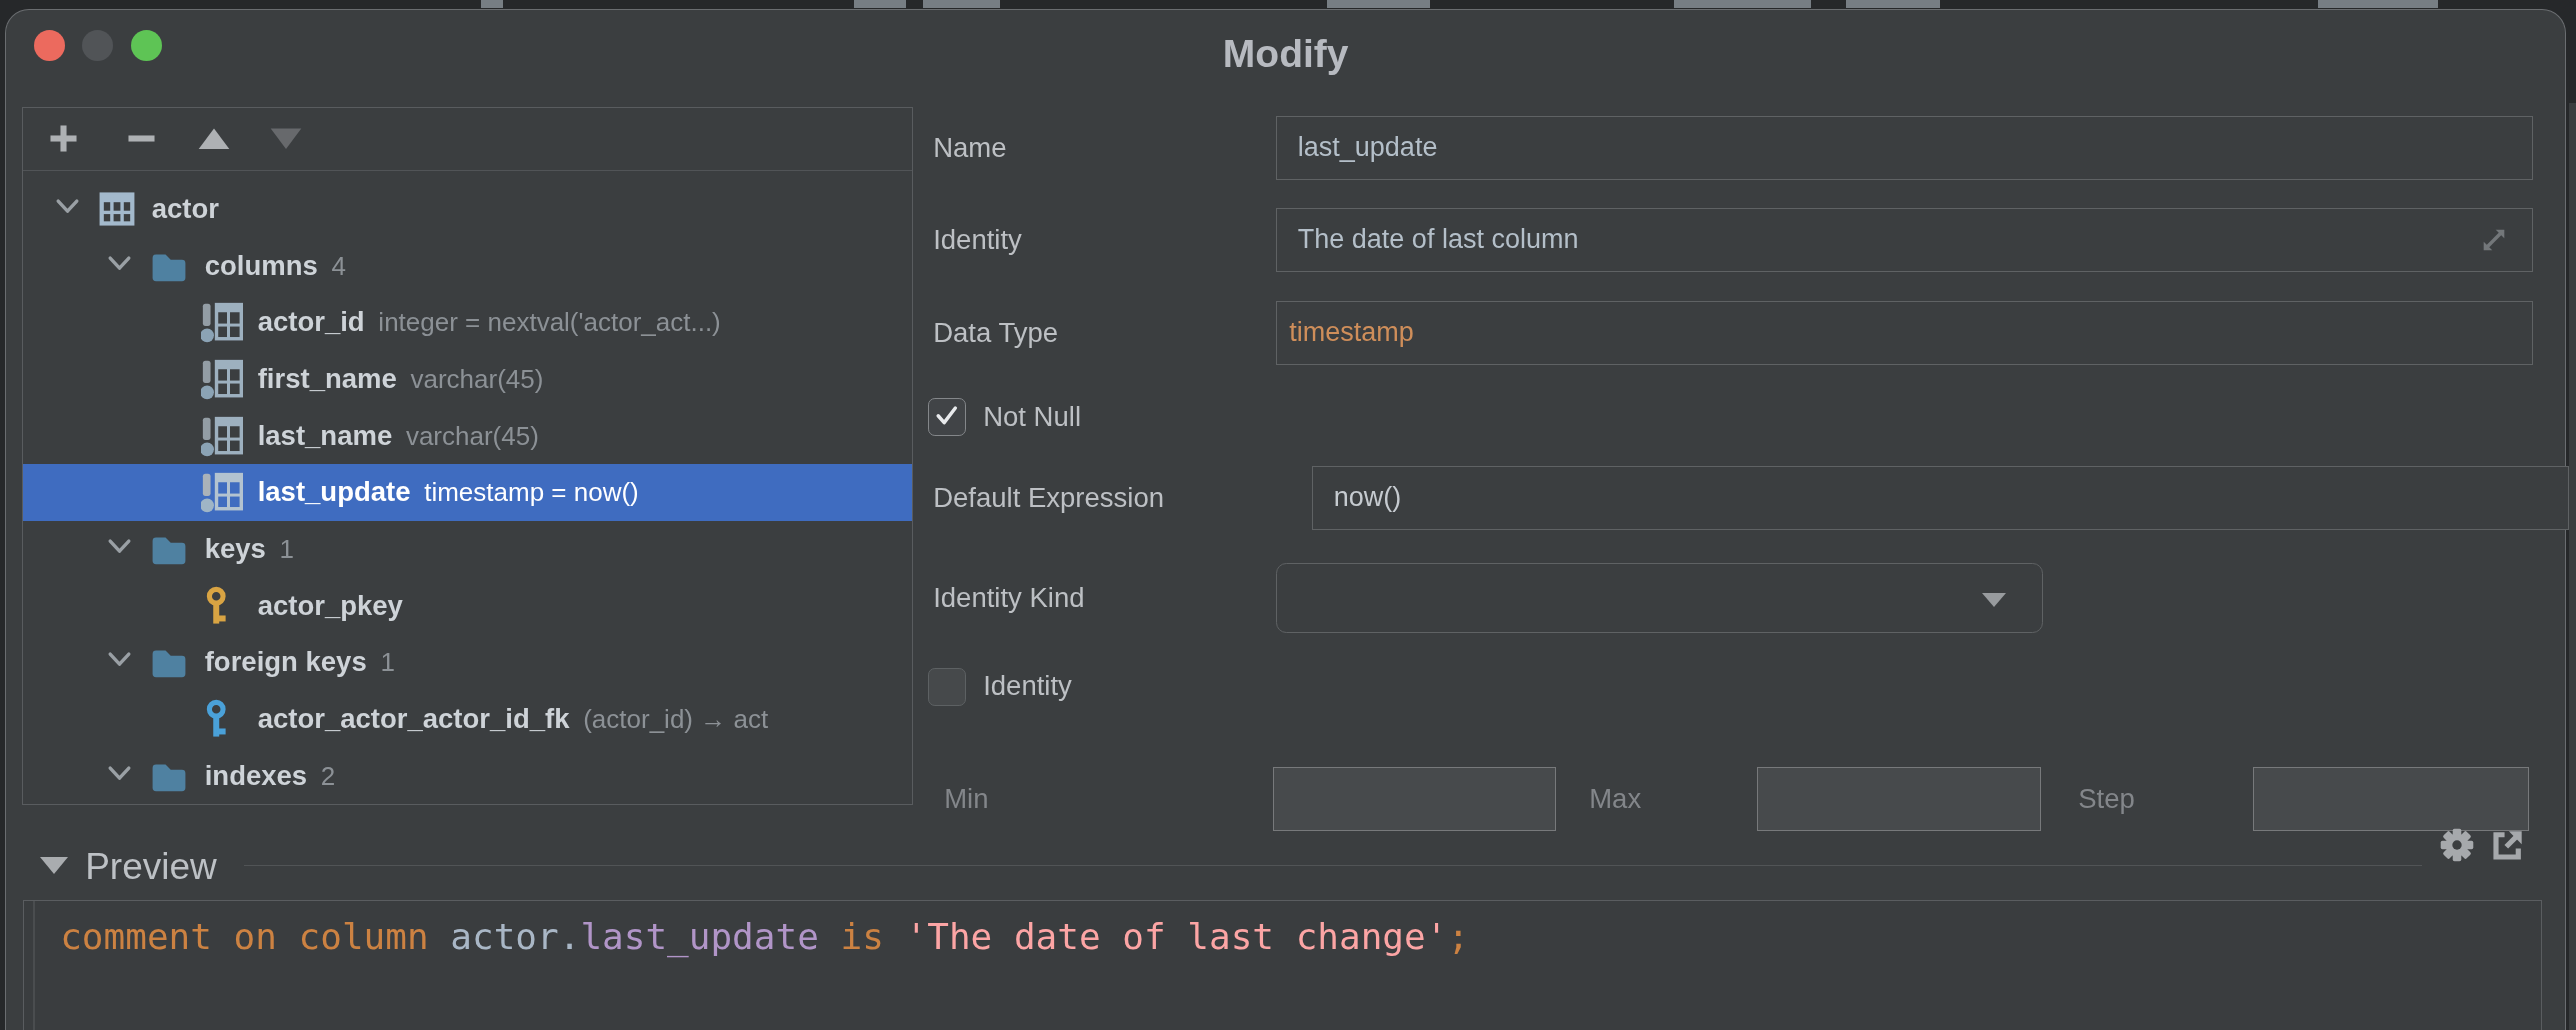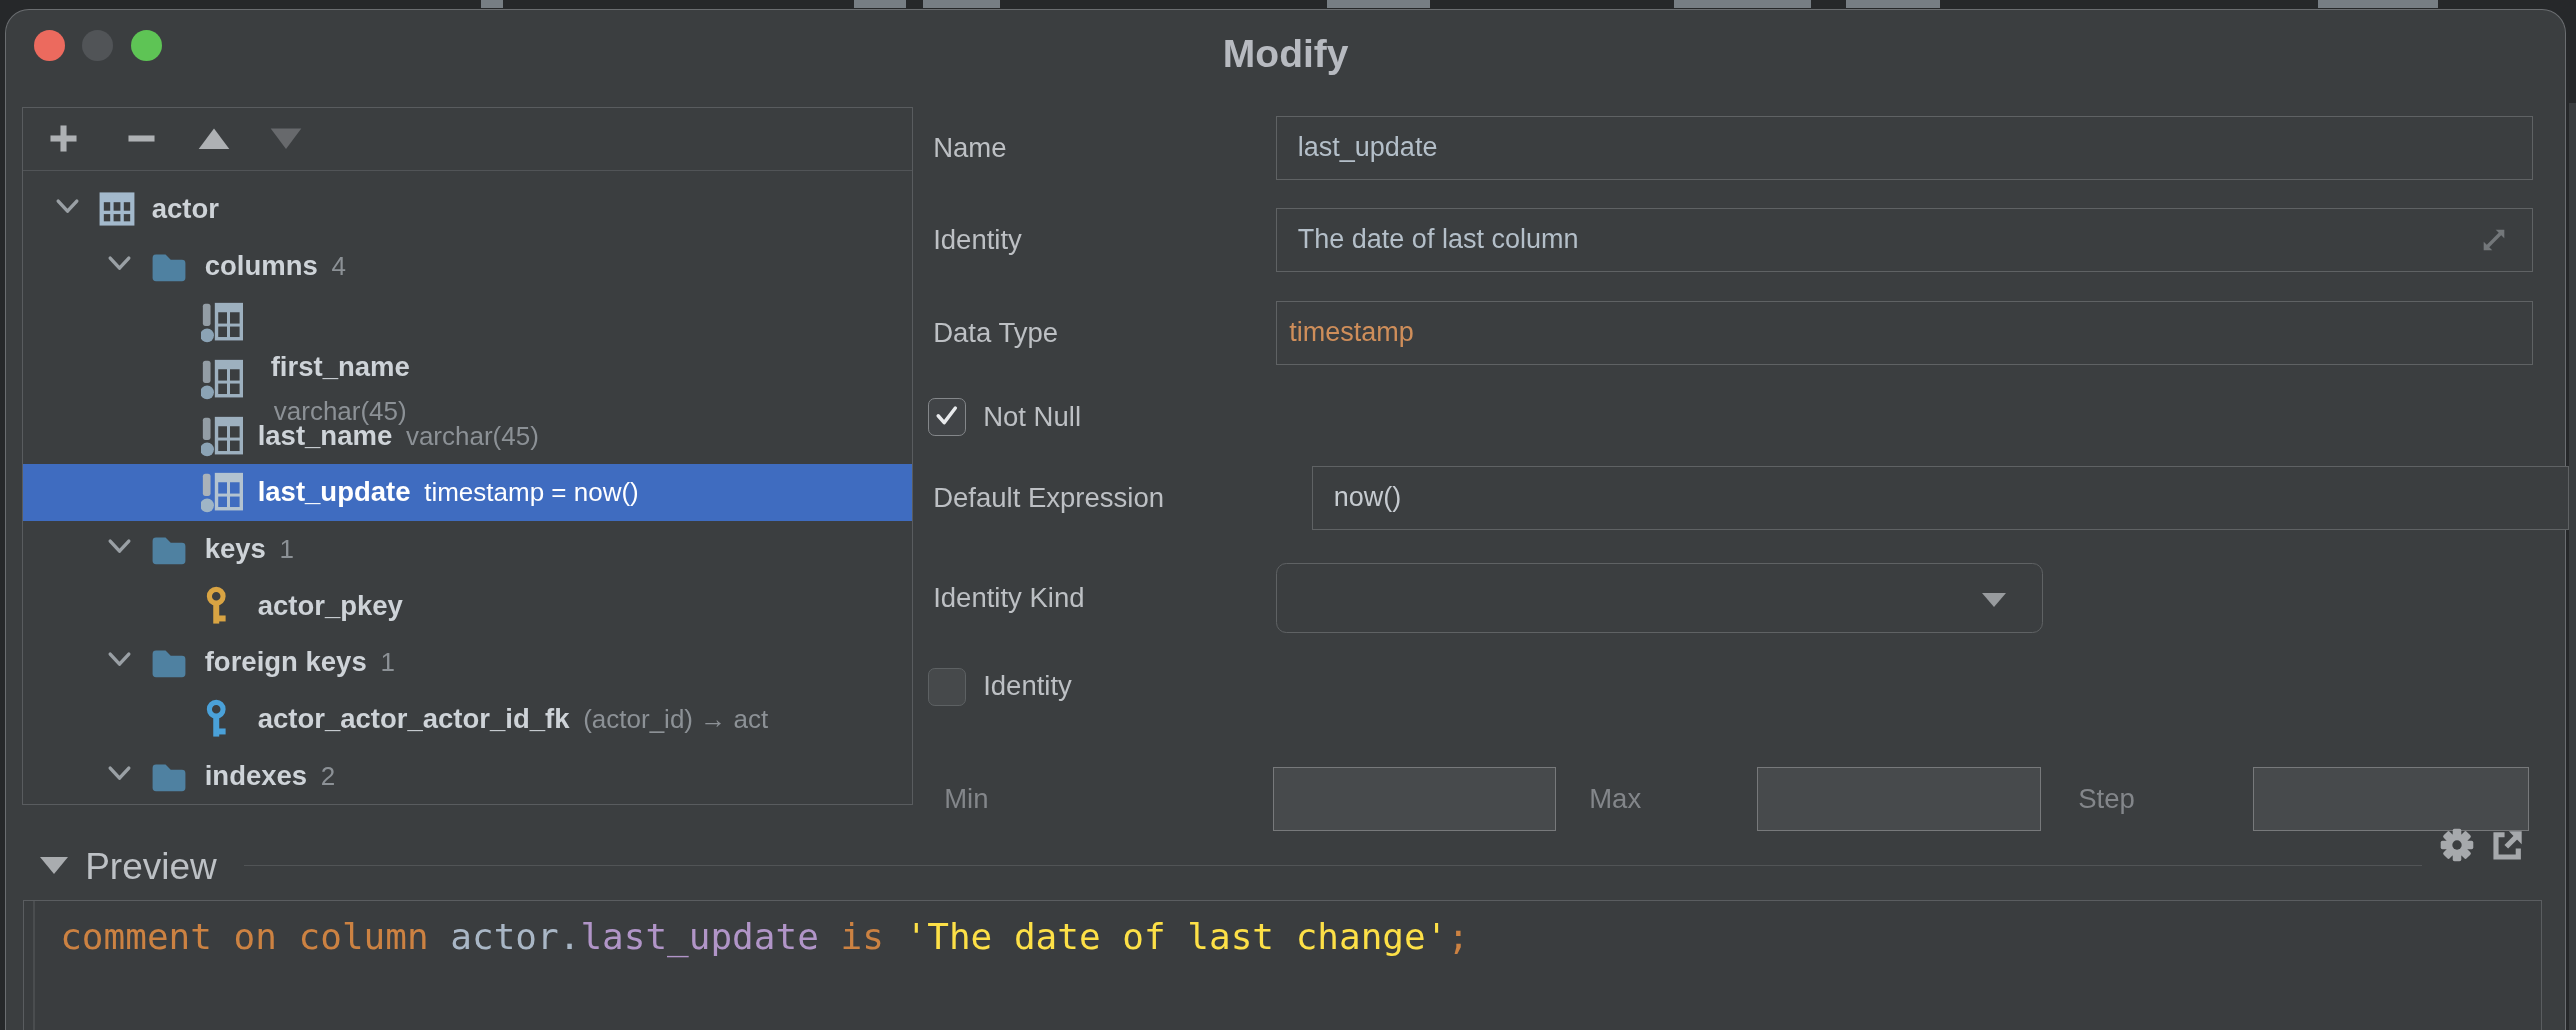--- a/index.html
+++ b/index.html
@@ -68,21 +68,21 @@
   .pv-gear{position:absolute;left:2433px;top:817px;}
   .pv-ext{position:absolute;left:2484px;top:817px;}
   #code-box{position:absolute;left:17px;top:890px;width:2519px;height:189px;box-sizing:border-box;
          background:#3a3d3f;border:1.7px solid #5a5d60;overflow:hidden;}
   .gutter-line{position:absolute;left:8.6px;top:0;bottom:0;width:2.6px;background:#4a4d4f;}
   #code-line{position:absolute;left:36px;top:15.5px;font-family:"DejaVu Sans Mono", monospace;
          font-size:36px;white-space:pre;}
   .tok-keyword{color:#cc8242;}
   .tok-ident{color:#a9b7c6;}
   .tok-column{color:#b195c8;}
-  .tok-string{color:#fde047;}
+  .tok-string{color:#fca5a5;}
   .tok-plain{color:#a9b7c6;}
   svg{display:block;}
 </style>
 </head>
 <body>
 
 <div id="stage">
 
   <div class="frag" style="left:481px;width:22px;"></div>
   <div class="frag" style="left:854px;width:52px;"></div>
@@ -156,32 +156,36 @@
 
       <div class="trow" style="top:186px;">
         <svg class="t-ic" style="left:178px;top:8.6px;" width="43" height="41" viewBox="0 0 50 48">
           <rect x="2" y="2" width="9" height="26" rx="3" fill="#939da5"></rect>
           <circle cx="7" cy="39" r="8" fill="#8ba3b5"></circle>
           <rect x="18" y="3" width="29" height="40" fill="none" stroke="#9db0bf" stroke-width="4"></rect>
           <rect x="18" y="3" width="29" height="9" fill="#9db0bf"></rect>
           <line x1="32" y1="5" x2="32" y2="42" stroke="#9db0bf" stroke-width="3.5"></line>
           <line x1="19" y1="27" x2="46" y2="27" stroke="#9db0bf" stroke-width="3.5"></line>
         </svg>
+        <div class="t-lbl" style="left:235px;">
+          <span class="tname">actor_id</span>
+          <span class="tsub">integer = nextval('actor_act...)</span>
+        </div>
       </div>
 
       <div class="trow" style="top:243px;">
         <svg class="t-ic" style="left:178px;top:8.6px;" width="43" height="41" viewBox="0 0 50 48">
           <rect x="2" y="2" width="9" height="26" rx="3" fill="#939da5"></rect>
           <circle cx="7" cy="39" r="8" fill="#8ba3b5"></circle>
           <rect x="18" y="3" width="29" height="40" fill="none" stroke="#9db0bf" stroke-width="4"></rect>
           <rect x="18" y="3" width="29" height="9" fill="#9db0bf"></rect>
           <line x1="32" y1="5" x2="32" y2="42" stroke="#9db0bf" stroke-width="3.5"></line>
           <line x1="19" y1="27" x2="46" y2="27" stroke="#9db0bf" stroke-width="3.5"></line>
         </svg>
-        <div class="t-lbl" style="left:248px;flex-direction:column;">
+        <div class="t-lbl" style="left:235px;">
           <span class="tname">first_name</span>
           <span class="tsub">varchar(45)</span>
         </div>
       </div>
 
       <div class="trow" style="top:300px;">
         <svg class="t-ic" style="left:178px;top:8.6px;" width="43" height="41" viewBox="0 0 50 48">
           <rect x="2" y="2" width="9" height="26" rx="3" fill="#939da5"></rect>
           <circle cx="7" cy="39" r="8" fill="#8ba3b5"></circle>
           <rect x="18" y="3" width="29" height="40" fill="none" stroke="#9db0bf" stroke-width="4"></rect>

